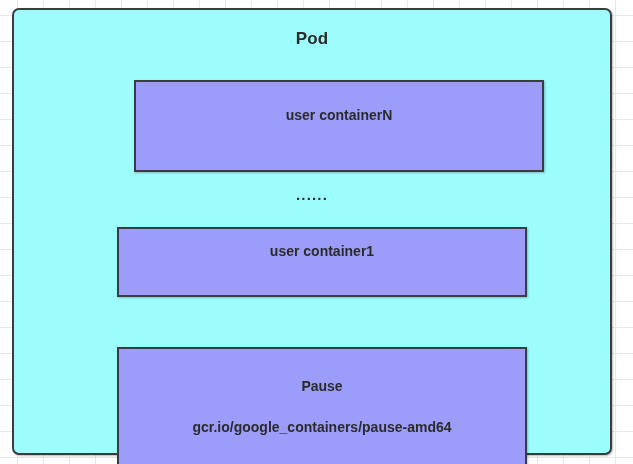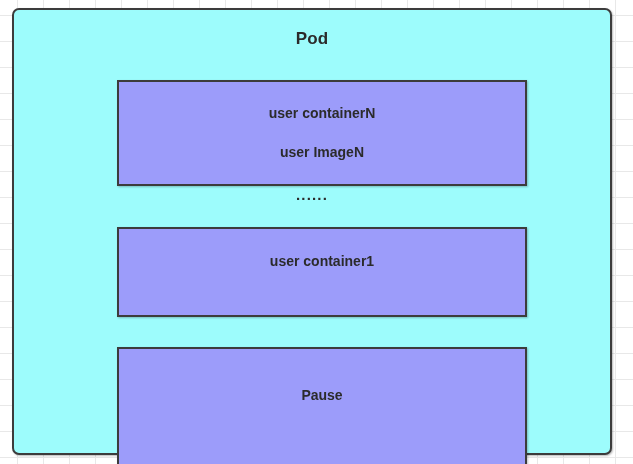--- a/index.html
+++ b/index.html
@@ -61,22 +61,22 @@
     width: 410px;
     box-sizing: border-box;
     background: #9c9cfa;
     border: 2px solid #3c3c3c;
     display: flex;
     flex-direction: column;
     align-items: center;
     justify-content: center;
     box-shadow: 1px 1px 2px rgba(0,0,0,0.25);
   }
-  #box-n   { top: 70px;  height: 106px; }
-  #box-1   { top: 217px; height: 90px; }
+  #box-n   { top: 70px;  height: 92px; margin-left: 17px; }
+  #box-1   { top: 217px; height: 70px; }
   #box-pause { top: 337px; height: 120px; }
 
   .box-line {
     font-size: 14px;
     font-weight: bold;
     color: #2b2b2b;
     text-align: center;
     line-height: 1.2;
     white-space: nowrap;
   }
@@ -101,27 +101,27 @@
 <body>
 
 <div id="canvas">
 
   <div id="pod-box">
 
     <div id="pod-title">Pod</div>
 
     <div id="box-n" class="container-box">
       <div class="box-line primary">user containerN</div>
-      <div class="box-line image">user ImageN</div>
     </div>
 
     <div id="ellipsis">......</div>
 
     <div id="box-1" class="container-box">
       <div class="box-line primary">user container1</div>
     </div>
 
     <div id="box-pause" class="container-box">
       <div class="box-line box-pause-line primary">Pause</div>
+      <div class="box-line image">gcr.io/google_containers/pause-amd64</div>
     </div>
 
   </div>
 </div>
 
 </body></html>

